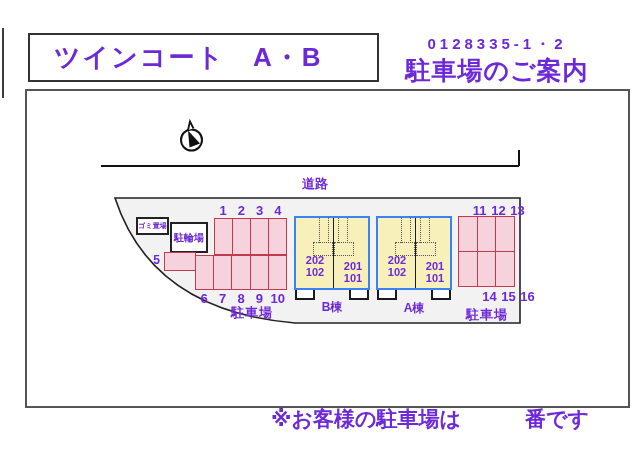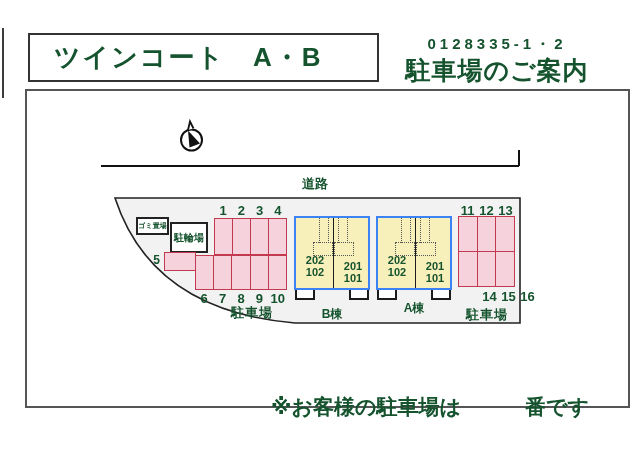--- a/index.html
+++ b/index.html
@@ -1,17 +1,17 @@
 <!DOCTYPE html>
 <html style="--parking_fill: #f6d3dc; --parking_border: #c23a50; --building_fill: #f8f0ba; --site_fill: #f2f2f2; --line: #1b1b1b;"><head>
 <meta charset="utf-8">
 <style>
   html,body{margin:0;padding:0;background:#fff;}
   #app{position:relative;width:640px;height:452px;background:#fff;overflow:hidden;
-       font-family:"Liberation Sans","DejaVu Sans",sans-serif;color:#14532d;}
+       font-family:"Liberation Sans","DejaVu Sans",sans-serif;color:#6d28d9;}
   .abs{position:absolute;}
   
   .title-box{left:28px;top:33px;width:351px;height:49px;border:2px solid #333;background:#fff;
              display:flex;align-items:center;padding-left:24px;box-sizing:border-box;}
   .title-text{font-size:26px;font-weight:bold;letter-spacing:2px;white-space:pre;}
   .code-text{left:404px;top:35px;width:186px;text-align:center;font-size:15px;font-weight:bold;
              letter-spacing:4px;white-space:nowrap;}
   .subtitle-text{left:400px;top:54px;width:194px;text-align:center;font-size:25px;font-weight:bold;
              letter-spacing:1px;white-space:nowrap;}
   .edge-line{left:2px;top:28px;width:2px;height:70px;background:#3c3c3c;}
@@ -45,21 +45,21 @@
   .bldg .divider{position:absolute;left:36.5px;top:0;height:100%;border-left:1.5px solid #1b1b1b;}
   .room{position:absolute;top:37px;width:38px;text-align:center;font-size:11px;font-weight:bold;
         line-height:11.5px;}
   .room.r{left:38px;margin-top:6px;} .room.l{left:0;}
   .stair-line{position:absolute;top:0;width:8px;height:25px;border-left:1px dotted #555;
               border-right:1px dotted #555;}
   .stair-box{position:absolute;top:24px;width:18px;height:12px;border:1px dotted #555;}
   .porch{background:#fff;border:2px solid #1b1b1b;border-top:none;box-sizing:border-box;}
   .bldg-label{text-align:center;font-size:12px;font-weight:bold;}
   
-  .footer{left:271px;top:393px;display:flex;align-items:flex-start;font-size:21px;font-weight:bold;
+  .footer{left:271px;top:405px;display:flex;align-items:flex-start;font-size:21px;font-weight:bold;
           white-space:nowrap;}
   .blank-gap{display:inline-block;width:64px;}
 </style>
 </head>
 <body>
 
 <div id="app">
 
   <div class="abs edge-line"></div>
 
@@ -135,42 +135,42 @@
         <span>202</span><br>
         <span>102</span>
       </div>
       <div class="room r">
         <span>201</span><br>
         <span>101</span>
       </div>
     </div>
     <div class="abs porch" style="left:268px;top:199px;width:20px;height:10px;"></div>
     <div class="abs porch" style="left:322px;top:199px;width:20px;height:10px;"></div>
-    <div class="abs bldg-label" style="left:275px;top:215px;width:60px;">B棟</div>
+    <div class="abs bldg-label" style="left:275px;top:208px;width:60px;">B棟</div>
 
     <div class="abs bldg" style="left:349px;top:125px;width:76px;height:74px;">
       <div class="divider"></div>
       <div class="stair-line" style="left:23px;"></div>
       <div class="stair-box" style="left:17px;"></div>
       <div class="stair-line" style="left:42px;"></div>
       <div class="stair-box" style="left:38px;"></div>
       <div class="room l">
         <span>202</span><br>
         <span>102</span>
       </div>
       <div class="room r">
         <span>201</span><br>
         <span>101</span>
       </div>
     </div>
     <div class="abs porch" style="left:350px;top:199px;width:20px;height:10px;"></div>
     <div class="abs porch" style="left:404px;top:199px;width:20px;height:10px;"></div>
     <div class="abs bldg-label" style="left:357px;top:209px;width:60px;">A棟</div>
 
-    <div class="abs numrow" style="left:431px;top:112px;width:57px;justify-content:space-between;">
+    <div class="abs numrow" style="left:443px;top:112px;width:57px;justify-content:space-between;">
       <span>11</span>
       <span>12</span>
       <span>13</span>
     </div>
     <div class="abs pblock pcol" style="left:431px;top:125px;width:57px;height:71px;">
       <div class="prow">
         <div class="pcell"></div>
         <div class="pcell"></div>
         <div class="pcell"></div>
       </div>

